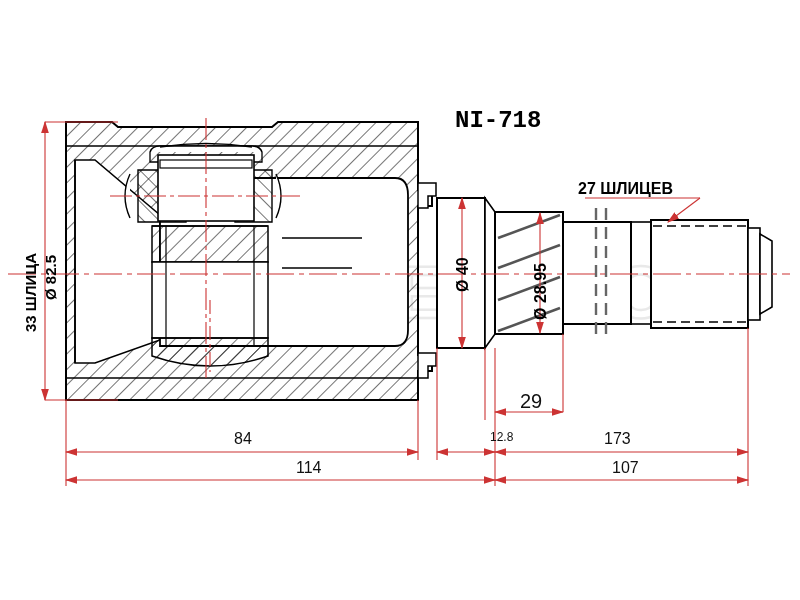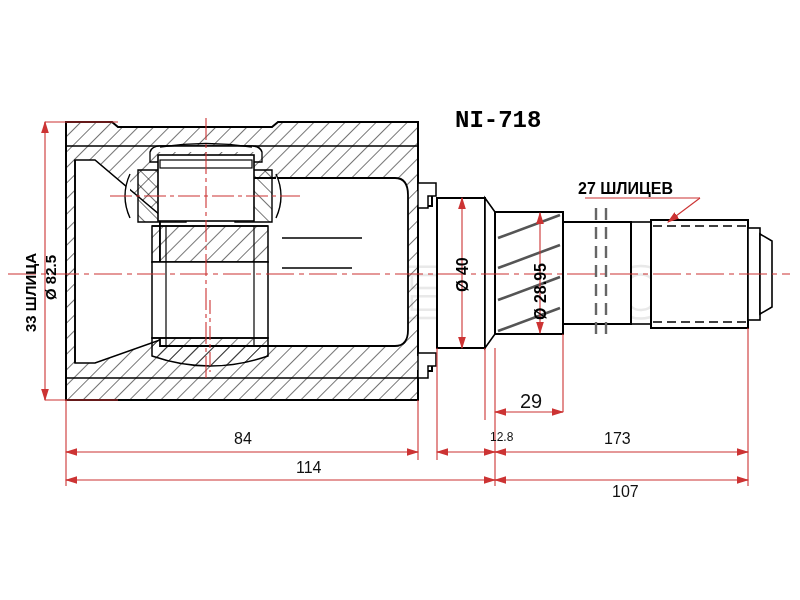--- a/index.html
+++ b/index.html
@@ -162,15 +162,15 @@
 
   <div class="lbl vert" style="left:454px;top:292px;font-size:16px;transform:rotate(-90deg);">Ø 40</div>
 
   <div class="lbl vert" style="left:532px;top:320px;font-size:16px;transform:rotate(-90deg);">Ø 28.95</div>
 
   <div class="dim" style="left:234px;top:430px;font-size:16px;text-align:right;">84</div>
   <div class="dim" style="left:268px;top:459px;font-size:16px;margin-left:28px;">114</div>
   <div class="dim" style="left:442px;top:430px;font-size:12px;margin-left:48px;">12.8</div>
   <div class="dim" style="left:520px;top:390px;font-size:20px;">29</div>
   <div class="dim" style="left:604px;top:430px;font-size:16px;">173</div>
-  <div class="dim" style="left:612px;top:459px;font-size:16px;margin-top:24px;">107</div>
+  <div class="dim" style="left:612px;top:459px;font-size:16px;">107</div>
 
 </div>
 
 </body></html>

